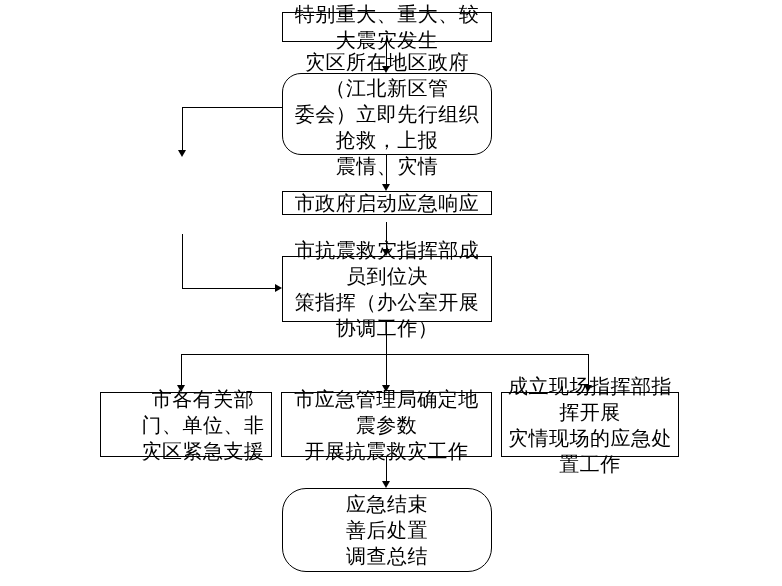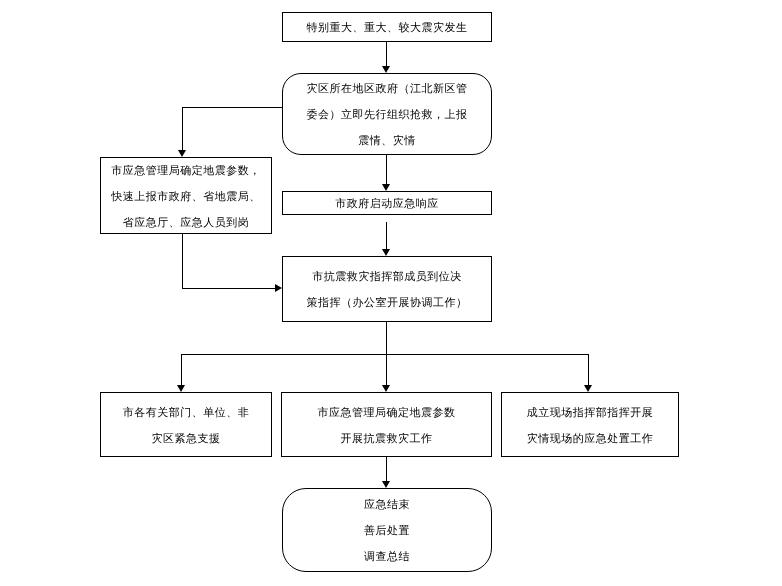--- a/index.html
+++ b/index.html
@@ -14,21 +14,21 @@
     height: 586px;
     background: #ffffff;
     overflow: hidden;
   }
   .node {
     position: absolute;
     box-sizing: border-box;
     border: 1px solid #000000;
     background: #ffffff;
     color: #000000;
-    font-size: 11px;
+    font-size: 20px;
     line-height: 26px;
     letter-spacing: 0.5px;
     text-align: center;
     white-space: pre-line;
     display: flex;
     align-items: center;
     justify-content: center;
     padding: 2px 4px;
   }
   .vline, .hline {
@@ -56,30 +56,27 @@
 <body>
 
 <div id="canvas">
 
   <div class="node" style="left:282px; top:12px;  width:210px; height:30px;">特别重大、重大、较大震灾发生</div>
 
   <div class="node" style="left:282px; top:73px;  width:210px; height:82px;border-radius:19px;">灾区所在地区政府（江北新区管
 委会）立即先行组织抢救，上报
 震情、灾情</div>
 
-  <div class="node" style="left:100px; top:157px; width:172px; height:77px;">市应急管理局确定地震参数，
-快速上报市政府、省地震局、
-省应急厅、应急人员到岗</div>
 
   <div class="node" style="left:282px; top:191px; width:210px; height:24px;">市政府启动应急响应</div>
 
   <div class="node" style="left:282px; top:256px; width:210px; height:66px;">市抗震救灾指挥部成员到位决
 策指挥（办公室开展协调工作）</div>
 
-  <div class="node" style="left:100px; top:392px; width:172px; height:65px;">市各有关部门、单位、非
+  <div class="node" style="left:100px; top:392px; width:172px; height:65px;padding-left:38px;">市各有关部门、单位、非
 灾区紧急支援</div>
 
   <div class="node" style="left:281px; top:392px; width:211px; height:65px;">市应急管理局确定地震参数
 开展抗震救灾工作</div>
 
   <div class="node" style="left:501px; top:392px; width:178px; height:65px;">成立现场指挥部指挥开展
 灾情现场的应急处置工作</div>
 
   <div class="node" style="left:282px; top:488px; width:210px; height:84px;border-radius:24px;">应急结束
 善后处置

